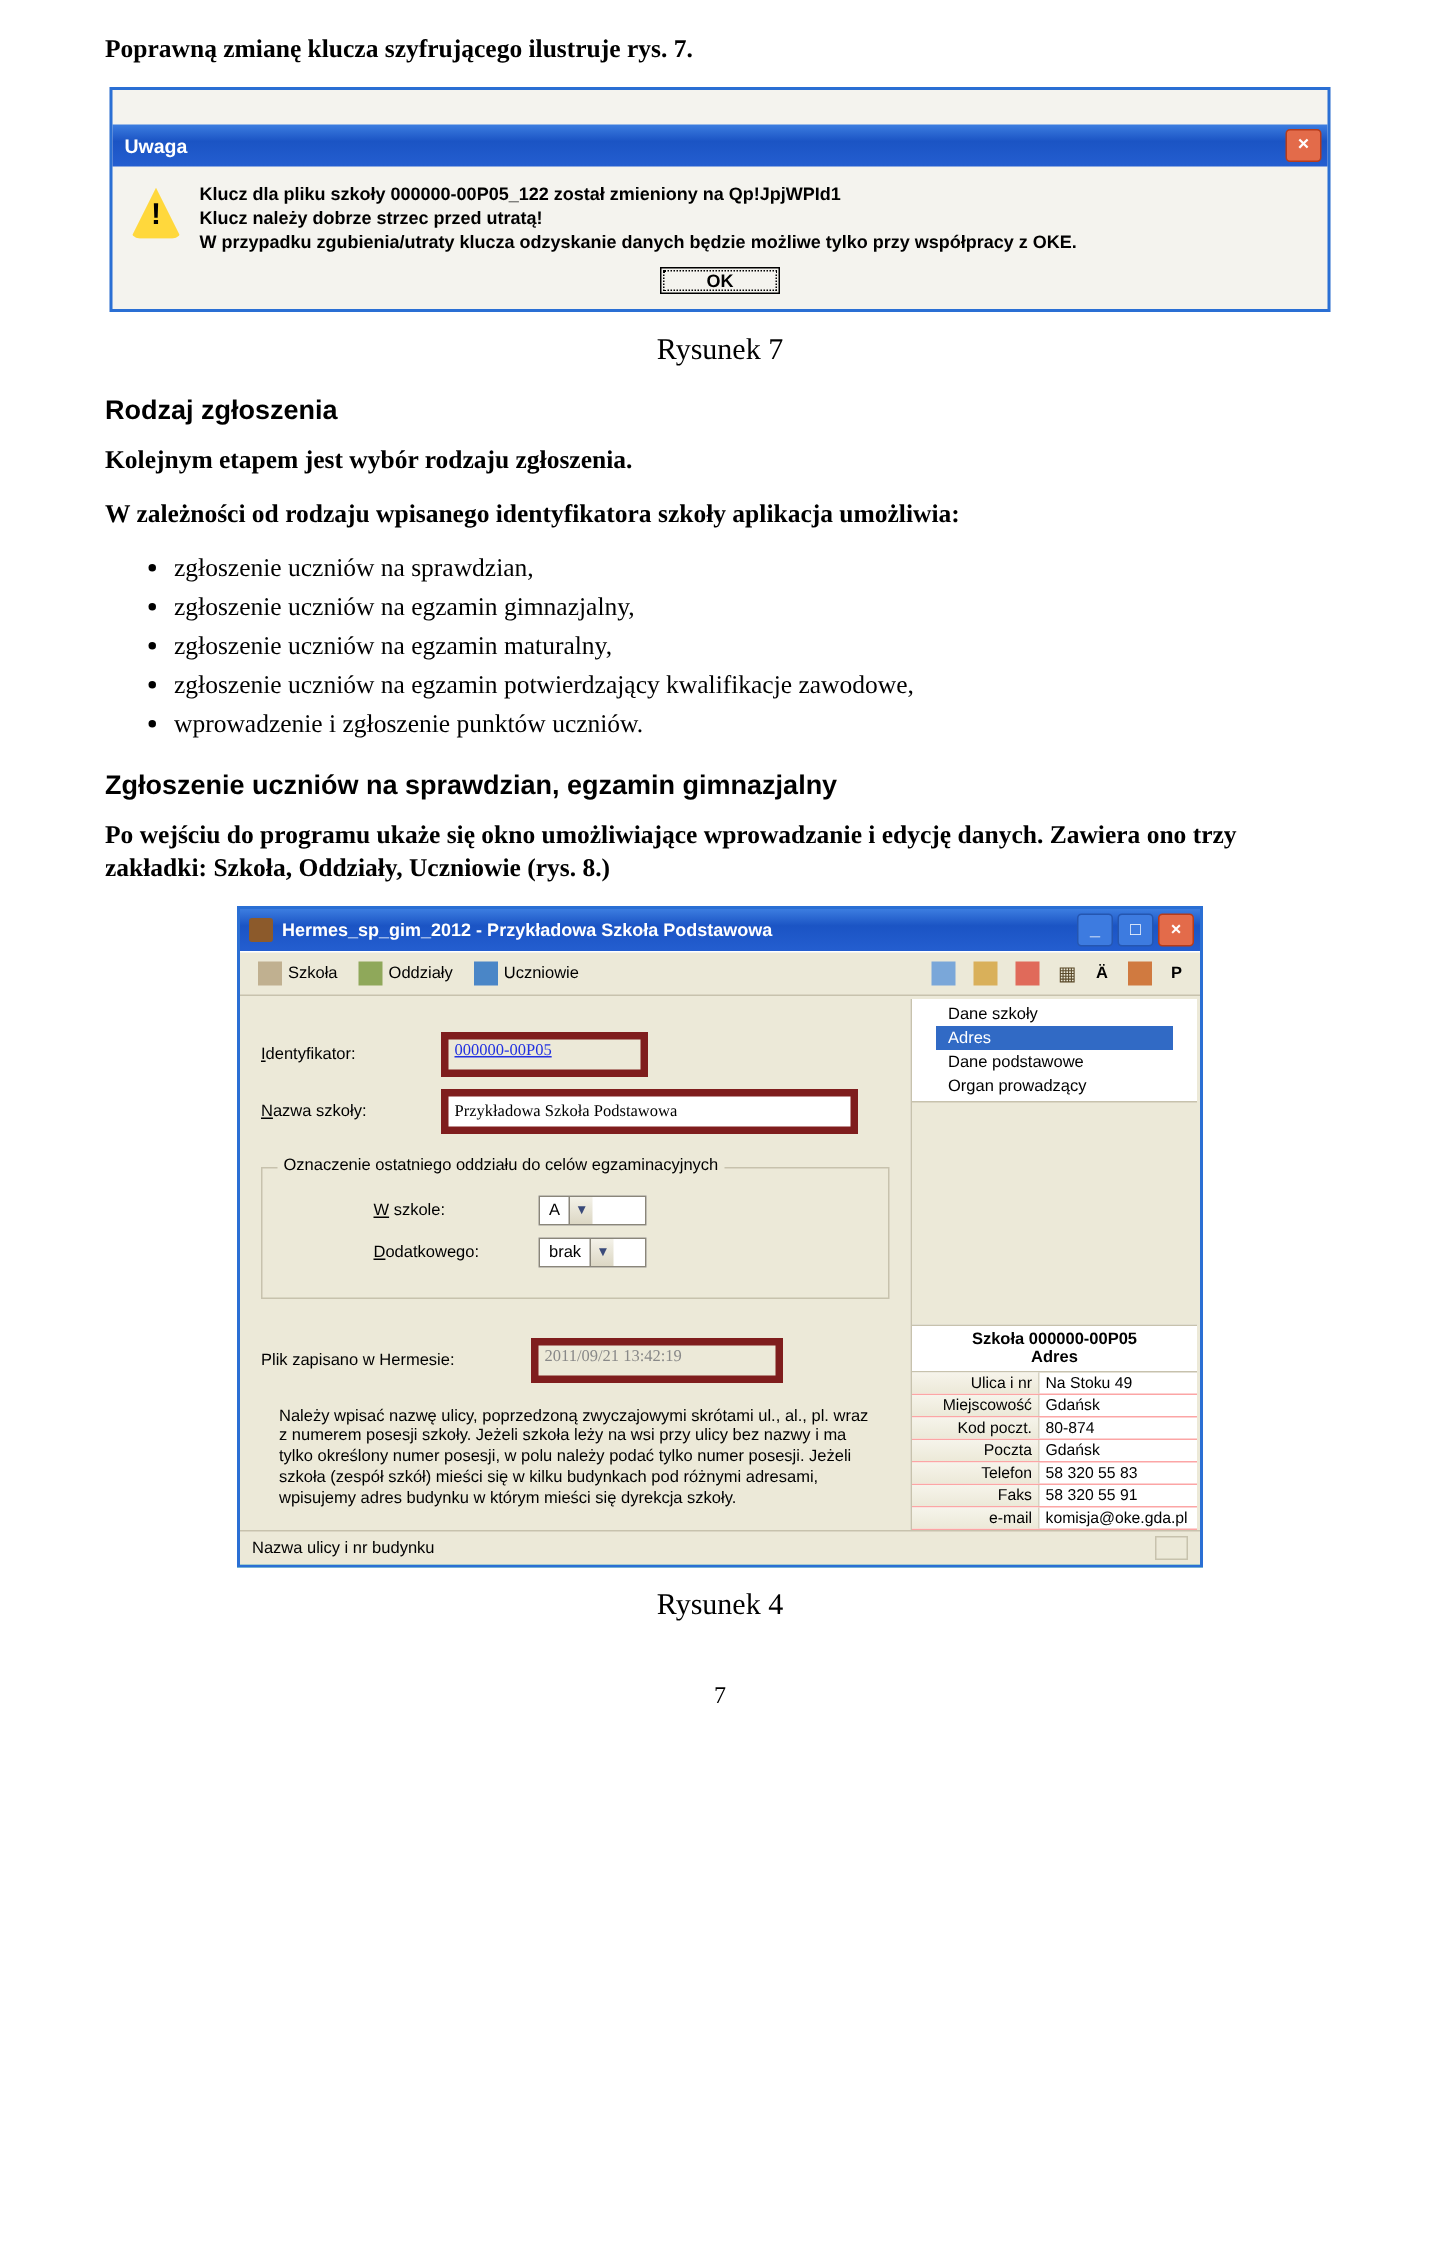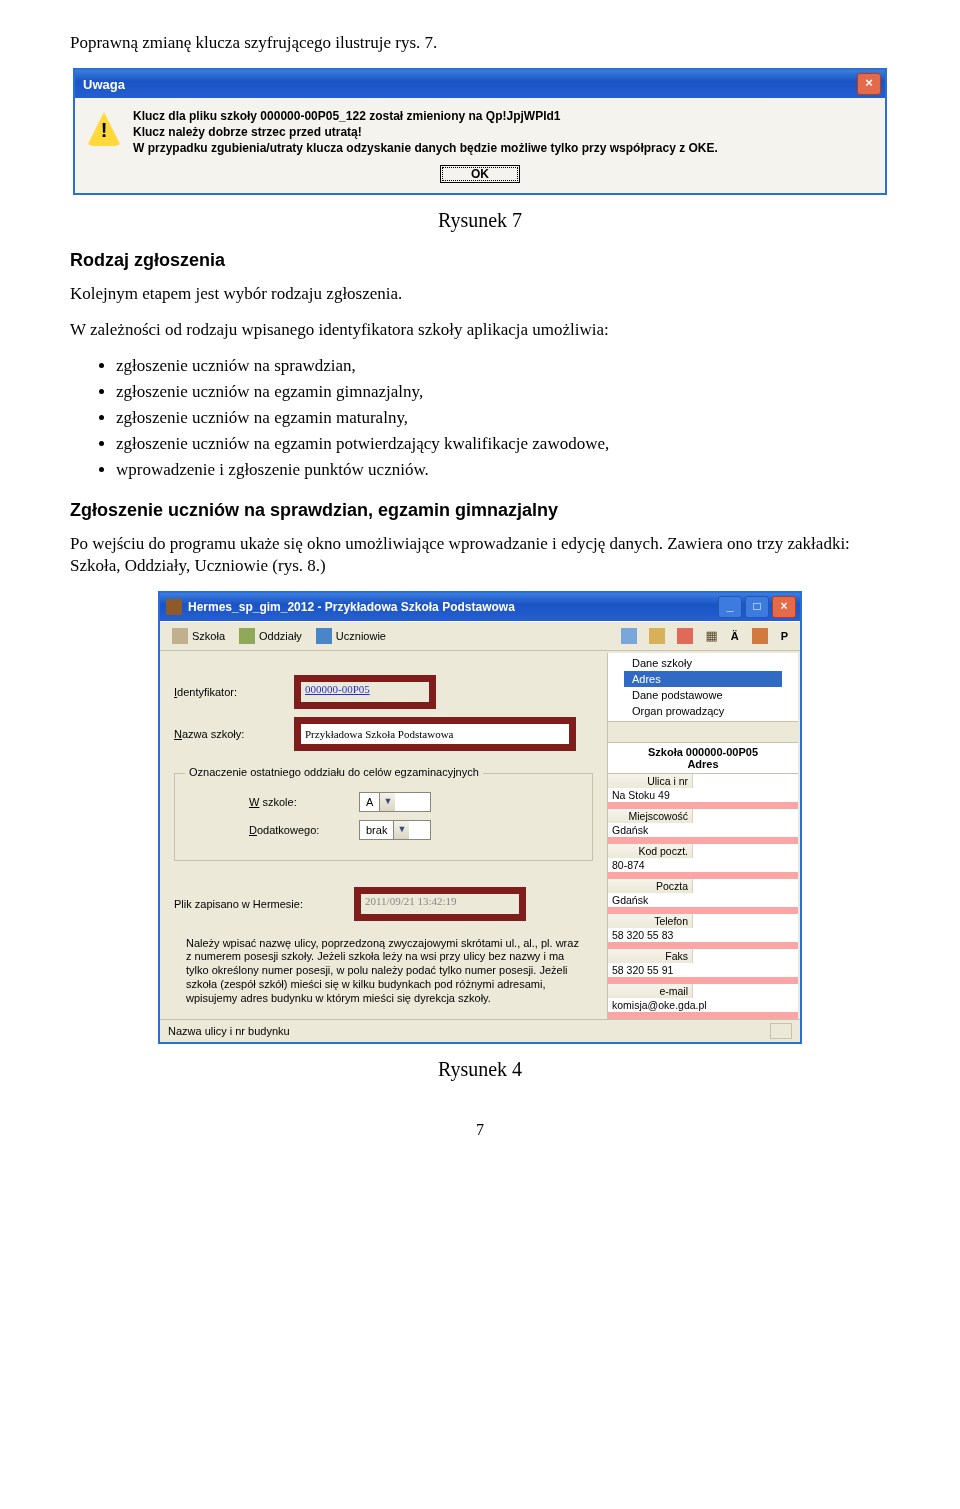--- a/index.html
+++ b/index.html
@@ -8,22 +8,23 @@
     font-family: "Times New Roman", serif;
     font-size: 17px;
     background: #fff;
     color: #000;
     width: 960px;
   }
   .page {
     padding: 20px 70px 30px 70px;
   }
   .body-text {
-    margin: 12px 0 14px 0;
+    margin: 2px 0 14px 0;
     line-height: 1.3;
+    font-weight: bold;
   }
   .fig-caption {
     text-align: center;
     margin: 14px 0;
     font-size: 20px;
   }
   .section-h {
     font-family: Arial, sans-serif;
     font-weight: bold;
     font-size: 18px;
@@ -53,20 +54,21 @@
     font-size: 12px;
   }
   .titlebar {
     height: 28px;
     background: linear-gradient(#3c7de0, #1b54c4 40%, #245ed0);
     color: #fff;
     display: flex;
     align-items: center;
     padding: 0 4px 0 8px;
     font-weight: bold;
+    margin-top: 23px;
   }
   .titlebar .title-txt { flex: 1; font-size: 13px; }
   .close-btn {
     width: 22px; height: 20px;
     background: #e36b4a;
     border: 1px solid #b63b1a;
     border-radius: 3px;
     color: #fff;
     font-weight: bold;
     text-align: center;
@@ -184,21 +186,21 @@
     display: flex; align-items: center;
     margin: 8px 0;
   }
   .form-row label {
     width: 120px;
     text-align: left;
   }
   .form-row .ul { text-decoration: underline; }
   .inp {
     height: 18px;
-    border: 7px solid #7f1d1d;
+    border: 5px solid #7f1d1d;
     padding: 1px 4px;
     background: #fff;
     font-family: Tahoma;
     font-size: 11px;
   }
   .inp.ro { background: #ece9d8; }
   .inp.blue { color: #2030e0; text-decoration: underline; }
   .fieldset {
     border: 1px solid #c7c2ad;
     margin: 22px 0 10px 0;
@@ -253,22 +255,21 @@
     border-top:1px solid #c7c2ad;
     text-align:center; font-weight:bold;
     padding:3px 0;
   }
   .addr-grid {
     background:#fff;
     border-top:1px solid #c7c2ad;
   }
   .addr-row {
     display:flex;
-    border-bottom:7px solid #fca5a5;
-    flex-direction:column;
+    border-bottom:1px solid #fca5a5;
   }
   .addr-row .k {
     width: 76px;
     text-align: right;
     padding: 1px 4px;
     border-right:1px solid #d6d2c2;
     background: linear-gradient(#f6f4eb,#ece9d8);
     font-size:10.5px;
   }
   .addr-row .v {

